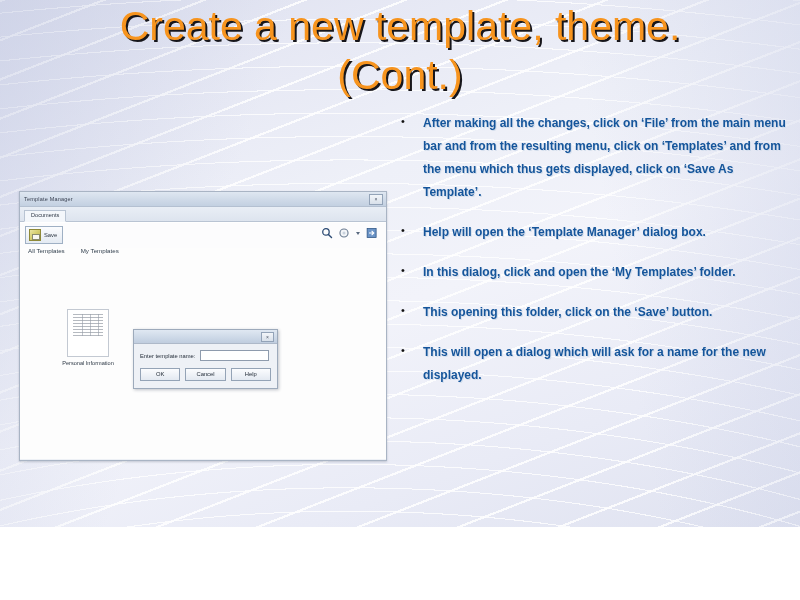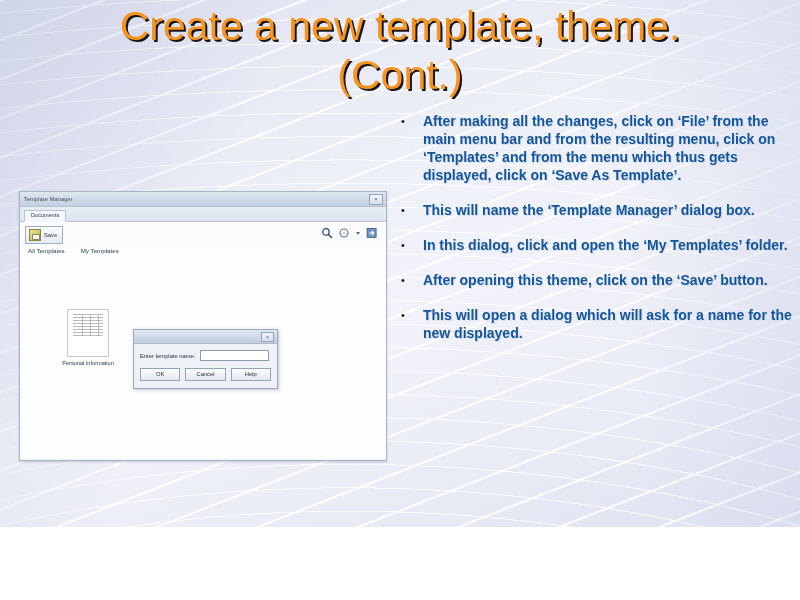--- a/index.html
+++ b/index.html
@@ -98,22 +98,22 @@
     flex: 0 0 auto;
     width: 22px;
     padding-top: 7px;
     text-align: left;
     color: #111;
     font-size: 11px;
     line-height: 5px;
   }
   .bullet-text {
     flex: 1 1 auto;
-    font-size: 14px;
-    line-height: 18px;
+    font-size: 12px;
+    line-height: 23px;
     font-weight: bold;
     color: #15559B;
     text-shadow: 1px 1px 0 rgba(210,220,235,0.95);
   }
 
   
   #tm-window {
     position: absolute;
     left: 19px;
     top: 191px;
@@ -374,31 +374,31 @@
 
   <div id="bullets">
 
     <div class="bullet-row">
       <span class="bullet-marker">•</span>
       <span class="bullet-text">After making all the changes, click on ‘File’ from the main menu bar and from the resulting menu, click on ‘Templates’ and from the menu which thus gets displayed, click on ‘Save As Template’.</span>
     </div>
 
     <div class="bullet-row">
       <span class="bullet-marker">•</span>
-      <span class="bullet-text">This will name the ‘Template Manager’ dialog box.</span>
+      <span class="bullet-text">Help will open the ‘Template Manager’ dialog box.</span>
     </div>
 
     <div class="bullet-row">
       <span class="bullet-marker">•</span>
       <span class="bullet-text">In this dialog, click and open the ‘My Templates’ folder.</span>
     </div>
 
     <div class="bullet-row">
       <span class="bullet-marker">•</span>
-      <span class="bullet-text">After opening this theme, click on the ‘Save’ button.</span>
+      <span class="bullet-text">This opening this folder, click on the ‘Save’ button.</span>
     </div>
 
     <div class="bullet-row">
       <span class="bullet-marker">•</span>
       <span class="bullet-text">This will open a dialog which will ask for a name for the new displayed.</span>
     </div>
 
   </div>
 
   <div id="tm-window">

